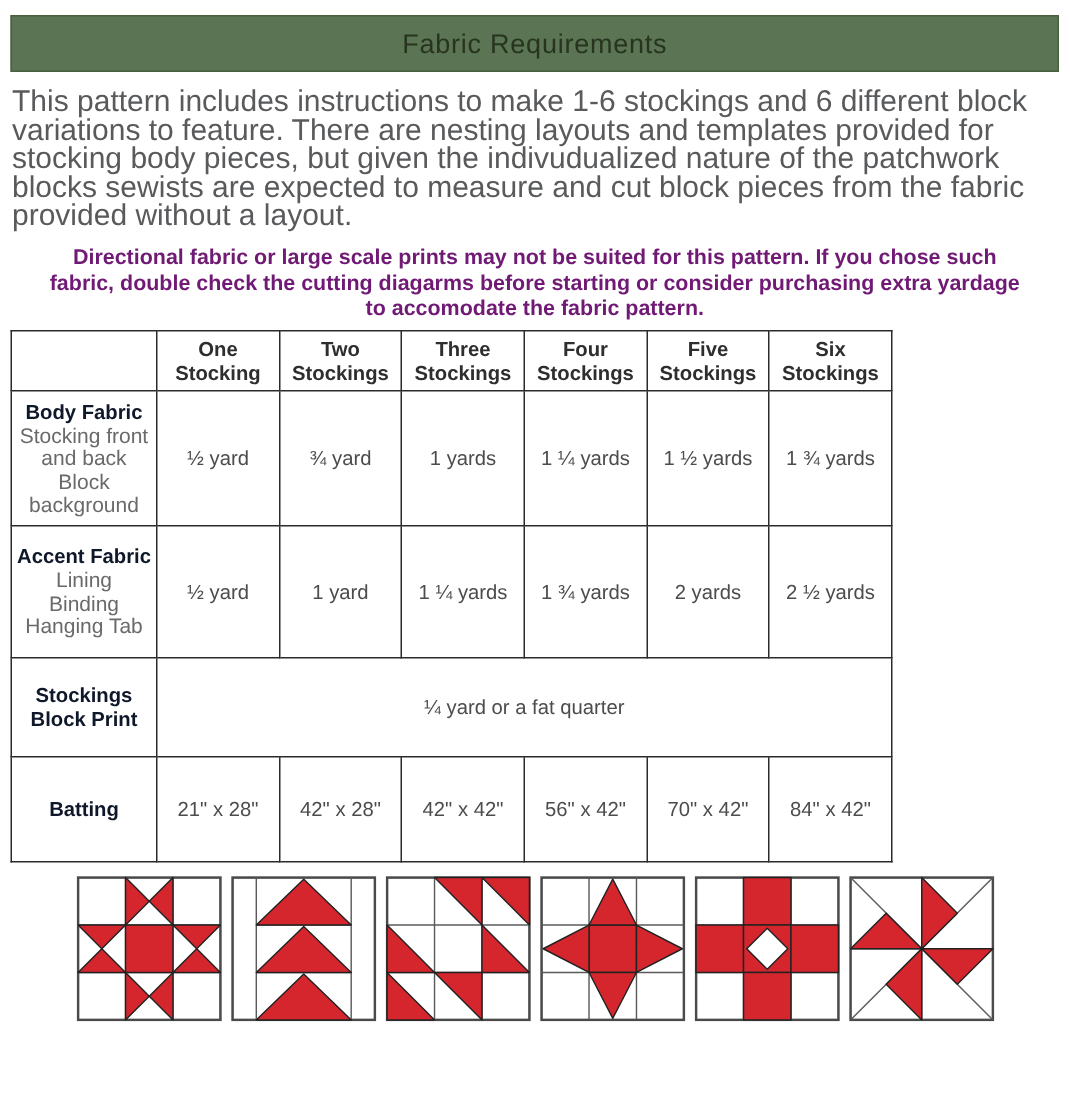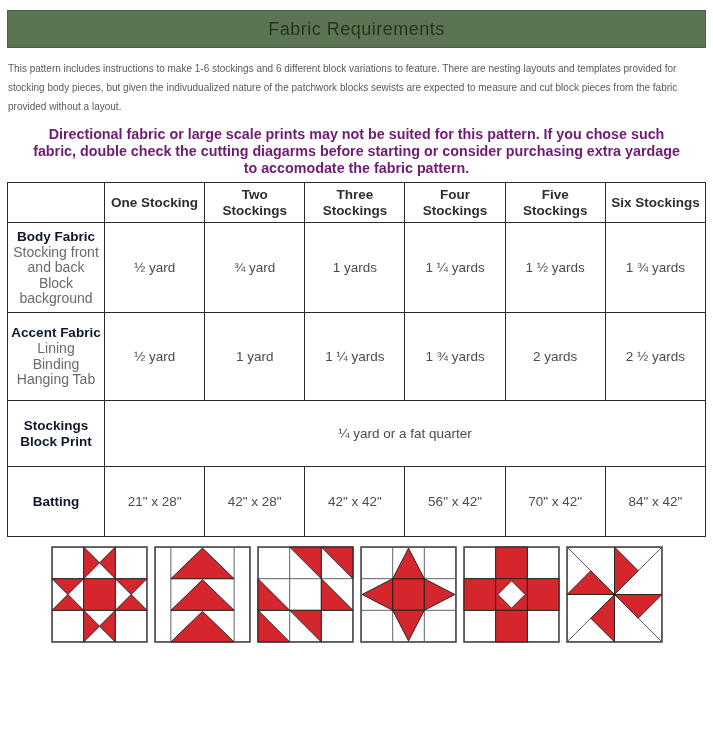--- a/index.html
+++ b/index.html
@@ -6,29 +6,29 @@
   body{width:713px;height:738px;overflow:hidden;font-family:"Liberation Sans",sans-serif;}
   .page{width:713px;height:738px;position:relative;}
 
   .header-bar{
     margin:10px 7px 0 7px;height:38px;background:#5b7453;border:1px solid #49603f;
     display:flex;align-items:center;justify-content:center;box-sizing:border-box;
   }
   .header-bar span{font-size:18px;letter-spacing:.5px;color:#27341f;}
 
   .intro{
-    margin:11px 8px 0 8px;font-size:10px;line-height:19px;color:#595a5c;
+    margin:11px 8px 0 8px;font-size:20px;line-height:19px;color:#595a5c;
   }
   .warning{
     margin:10px 26px 5px 26px;font-size:14.3px;line-height:17px;color:#701a75;
     font-weight:bold;text-align:center;
   }
 
   table.req{
-    border-collapse:collapse;margin:1px 7px 0 7px;width:699px;table-layout:fixed;
+    border-collapse:collapse;margin:1px 7px 0 7px;width:588px;table-layout:fixed;
   }
   table.req th,table.req td{
     border:1.6px solid #2b2b2b;text-align:center;vertical-align:middle;
     padding:2px 3px;box-sizing:border-box;background:#fff;
   }
   table.req col.rowhead-col{width:97px;}
   thead th{font-size:13.5px;font-weight:bold;color:#2e2e2e;height:40px;line-height:16px;}
   .rowhead{font-size:13.5px;color:#2e2e2e;}
   .rowlabel{font-weight:bold;font-size:13.5px;line-height:16px;color:#0f172a;}
   .subline{font-weight:normal;font-size:14px;line-height:15.5px;color:#6a6a6a;}

